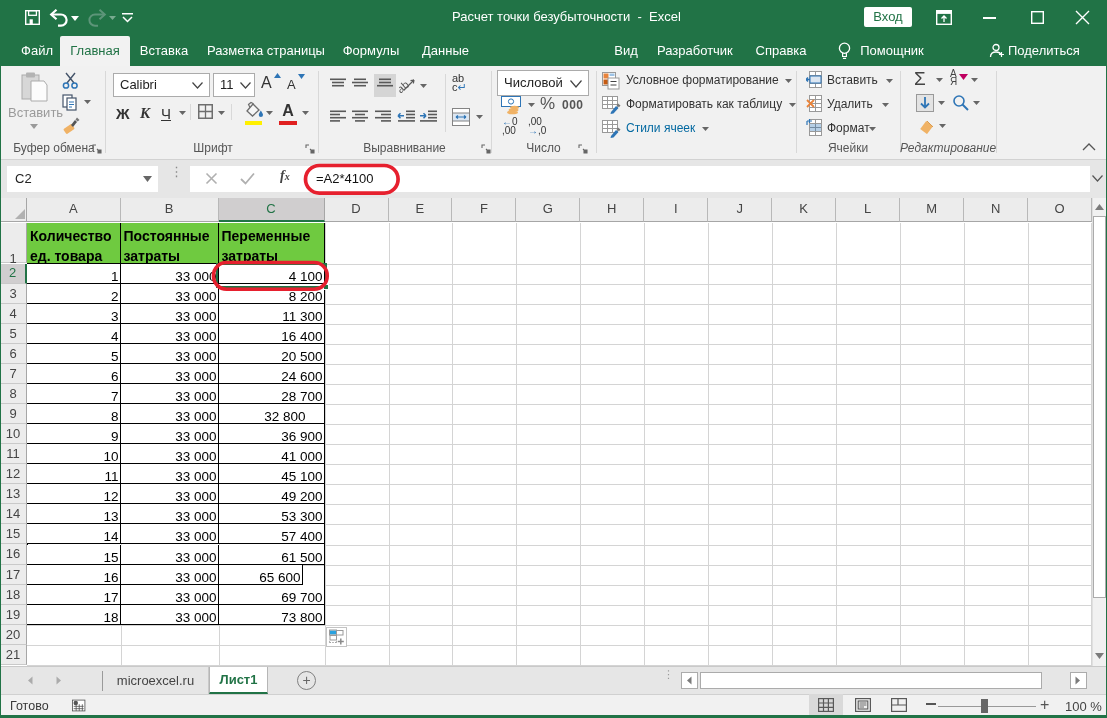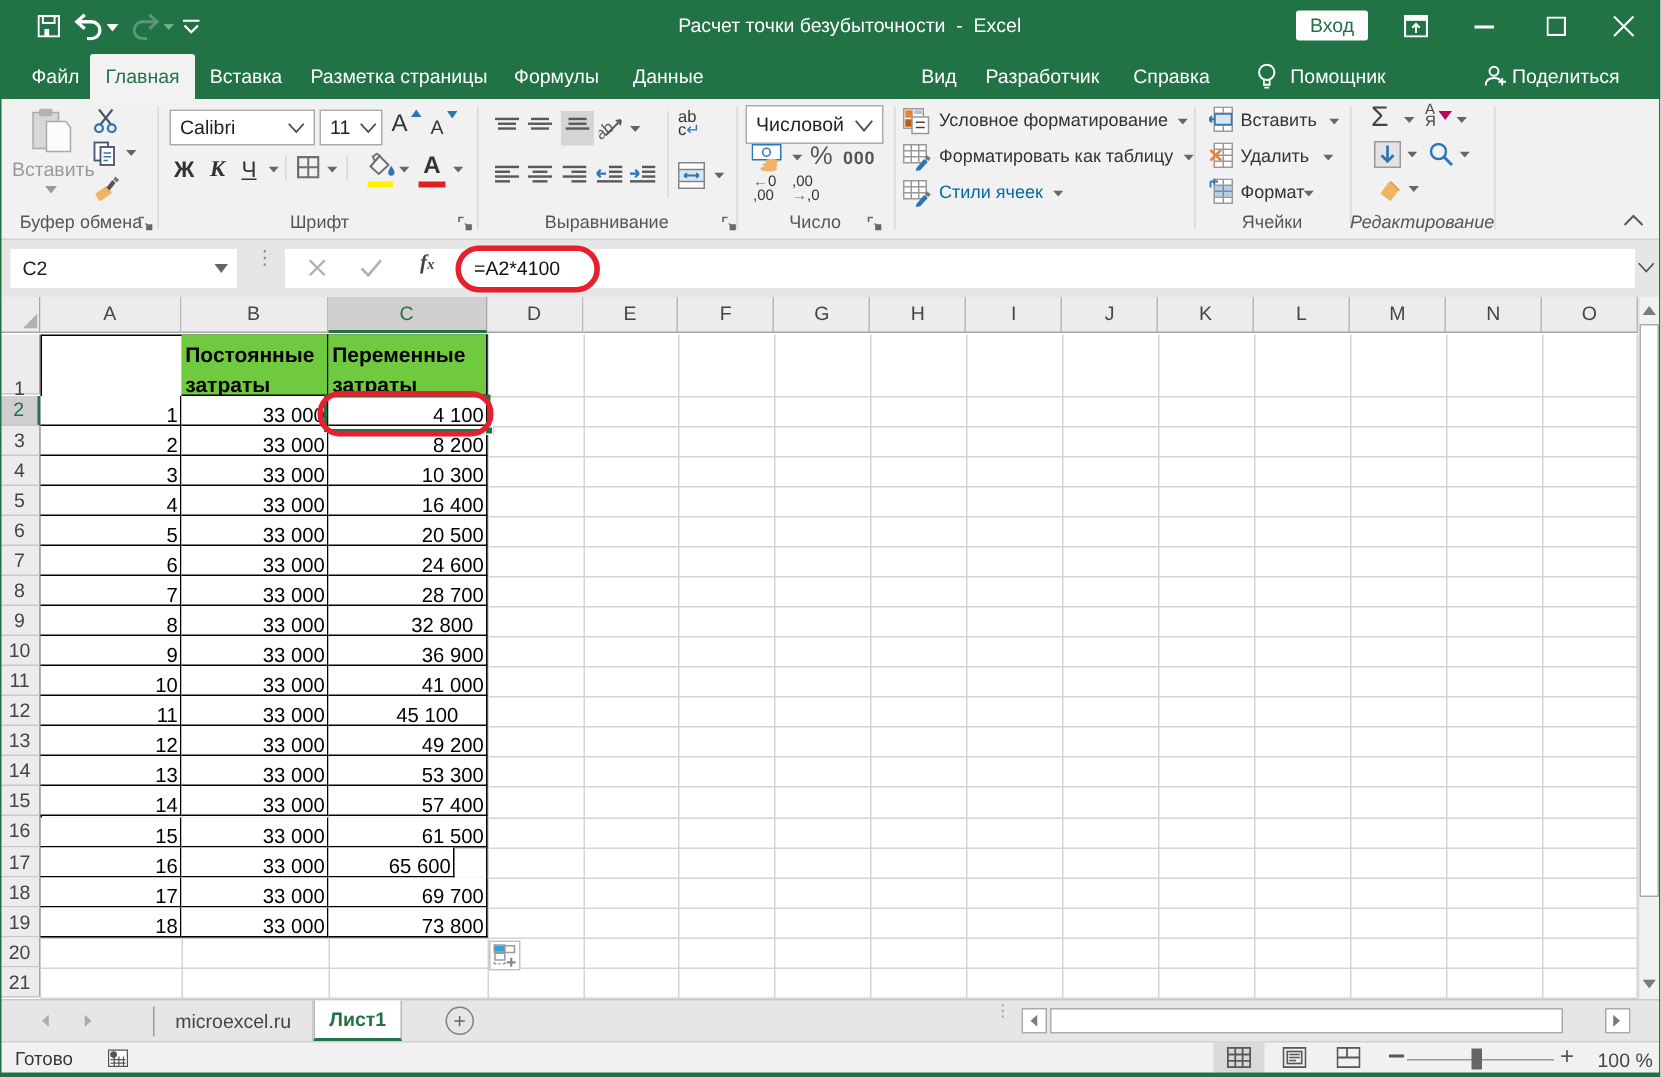--- a/index.html
+++ b/index.html
@@ -439,55 +439,56 @@
 <div style="left:27px;top:504.3px;width:1065px;height:1px;background:#D4D4D4;"></div>
 <div style="left:27px;top:524.4px;width:1065px;height:1px;background:#D4D4D4;"></div>
 <div style="left:27px;top:544.5px;width:1065px;height:1px;background:#D4D4D4;"></div>
 <div style="left:27px;top:564.5px;width:1065px;height:1px;background:#D4D4D4;"></div>
 <div style="left:27px;top:584.6px;width:1065px;height:1px;background:#D4D4D4;"></div>
 <div style="left:27px;top:604.7px;width:1065px;height:1px;background:#D4D4D4;"></div>
 <div style="left:27px;top:624.8px;width:1065px;height:1px;background:#D4D4D4;"></div>
 <div style="left:27px;top:644.8px;width:1065px;height:1px;background:#D4D4D4;"></div>
 <div style="left:27px;top:664.9px;width:1065px;height:1px;background:#D4D4D4;"></div>
 <div style="left:27px;top:223px;width:297.5px;height:402.3px;border:1px solid #000;"></div>
+<div style="left:27px;top:223px;width:93.5px;height:40.5px;background:#6FCA40;border-right:1px solid #000;border-bottom:1px solid #000;font-size:14px;font-weight:bold;color:#000;padding:3px 3px 3px 3px;line-height:20px;">Количество<br>ед. товара</div>
 <div style="left:120.5px;top:223px;width:98.0px;height:40.5px;background:#6FCA40;border-right:1px solid #000;border-bottom:1px solid #000;font-size:14px;font-weight:bold;color:#000;padding:3px 3px 3px 3px;line-height:20px;">Постоянные<br>затраты</div>
 <div style="left:218.5px;top:223px;width:106.0px;height:40.5px;background:#6FCA40;border-right:1px solid #000;border-bottom:1px solid #000;font-size:14px;font-weight:bold;color:#000;padding:3px 3px 3px 3px;line-height:20px;">Переменные<br>затраты</div>
 <div style="left:27px;top:263.5px;width:93.5px;height:20.07px;background:#fff;border-right:1px solid #000;border-bottom:1px solid #000;font-size:13.5px;color:#000;text-align:right;padding-right:1px;line-height:25px;">1</div>
 <div style="left:120.5px;top:263.5px;width:98px;height:20.07px;background:#fff;border-right:1px solid #000;border-bottom:1px solid #000;font-size:13.5px;color:#000;text-align:right;padding-right:1px;line-height:25px;">33 000</div>
 <div style="left:218.5px;top:263.5px;width:106px;height:20.07px;background:#fff;border-right:1px solid #000;border-bottom:1px solid #000;font-size:13.5px;color:#000;text-align:right;padding-right:1px;line-height:25px;">4 100</div>
 <div style="left:27px;top:283.6px;width:93.5px;height:20.07px;background:#fff;border-right:1px solid #000;border-bottom:1px solid #000;font-size:13.5px;color:#000;text-align:right;padding-right:1px;line-height:25px;">2</div>
 <div style="left:120.5px;top:283.6px;width:98px;height:20.07px;background:#fff;border-right:1px solid #000;border-bottom:1px solid #000;font-size:13.5px;color:#000;text-align:right;padding-right:1px;line-height:25px;">33 000</div>
 <div style="left:218.5px;top:283.6px;width:106px;height:20.07px;background:#fff;border-right:1px solid #000;border-bottom:1px solid #000;font-size:13.5px;color:#000;text-align:right;padding-right:1px;line-height:25px;">8 200</div>
 <div style="left:27px;top:303.6px;width:93.5px;height:20.07px;background:#fff;border-right:1px solid #000;border-bottom:1px solid #000;font-size:13.5px;color:#000;text-align:right;padding-right:1px;line-height:25px;">3</div>
 <div style="left:120.5px;top:303.6px;width:98px;height:20.07px;background:#fff;border-right:1px solid #000;border-bottom:1px solid #000;font-size:13.5px;color:#000;text-align:right;padding-right:1px;line-height:25px;">33 000</div>
-<div style="left:218.5px;top:303.6px;width:106px;height:20.07px;background:#fff;border-right:1px solid #000;border-bottom:1px solid #000;font-size:13.5px;color:#000;text-align:right;padding-right:1px;line-height:25px;">10 300</div>
+<div style="left:218.5px;top:303.6px;width:106px;height:20.07px;background:#fff;border-right:1px solid #000;border-bottom:1px solid #000;font-size:13.5px;color:#000;text-align:right;padding-right:1px;line-height:25px;">11 300</div>
 <div style="left:27px;top:323.7px;width:93.5px;height:20.07px;background:#fff;border-right:1px solid #000;border-bottom:1px solid #000;font-size:13.5px;color:#000;text-align:right;padding-right:1px;line-height:25px;">4</div>
 <div style="left:120.5px;top:323.7px;width:98px;height:20.07px;background:#fff;border-right:1px solid #000;border-bottom:1px solid #000;font-size:13.5px;color:#000;text-align:right;padding-right:1px;line-height:25px;">33 000</div>
 <div style="left:218.5px;top:323.7px;width:106px;height:20.07px;background:#fff;border-right:1px solid #000;border-bottom:1px solid #000;font-size:13.5px;color:#000;text-align:right;padding-right:1px;line-height:25px;">16 400</div>
 <div style="left:27px;top:343.8px;width:93.5px;height:20.07px;background:#fff;border-right:1px solid #000;border-bottom:1px solid #000;font-size:13.5px;color:#000;text-align:right;padding-right:1px;line-height:25px;">5</div>
 <div style="left:120.5px;top:343.8px;width:98px;height:20.07px;background:#fff;border-right:1px solid #000;border-bottom:1px solid #000;font-size:13.5px;color:#000;text-align:right;padding-right:1px;line-height:25px;">33 000</div>
 <div style="left:218.5px;top:343.8px;width:106px;height:20.07px;background:#fff;border-right:1px solid #000;border-bottom:1px solid #000;font-size:13.5px;color:#000;text-align:right;padding-right:1px;line-height:25px;">20 500</div>
 <div style="left:27px;top:363.9px;width:93.5px;height:20.07px;background:#fff;border-right:1px solid #000;border-bottom:1px solid #000;font-size:13.5px;color:#000;text-align:right;padding-right:1px;line-height:25px;">6</div>
 <div style="left:120.5px;top:363.9px;width:98px;height:20.07px;background:#fff;border-right:1px solid #000;border-bottom:1px solid #000;font-size:13.5px;color:#000;text-align:right;padding-right:1px;line-height:25px;">33 000</div>
 <div style="left:218.5px;top:363.9px;width:106px;height:20.07px;background:#fff;border-right:1px solid #000;border-bottom:1px solid #000;font-size:13.5px;color:#000;text-align:right;padding-right:1px;line-height:25px;">24 600</div>
 <div style="left:27px;top:383.9px;width:93.5px;height:20.07px;background:#fff;border-right:1px solid #000;border-bottom:1px solid #000;font-size:13.5px;color:#000;text-align:right;padding-right:1px;line-height:25px;">7</div>
 <div style="left:120.5px;top:383.9px;width:98px;height:20.07px;background:#fff;border-right:1px solid #000;border-bottom:1px solid #000;font-size:13.5px;color:#000;text-align:right;padding-right:1px;line-height:25px;">33 000</div>
 <div style="left:218.5px;top:383.9px;width:106px;height:20.07px;background:#fff;border-right:1px solid #000;border-bottom:1px solid #000;font-size:13.5px;color:#000;text-align:right;padding-right:1px;line-height:25px;">28 700</div>
 <div style="left:27px;top:404.0px;width:93.5px;height:20.07px;background:#fff;border-right:1px solid #000;border-bottom:1px solid #000;font-size:13.5px;color:#000;text-align:right;padding-right:1px;line-height:25px;">8</div>
 <div style="left:120.5px;top:404.0px;width:98px;height:20.07px;background:#fff;border-right:1px solid #000;border-bottom:1px solid #000;font-size:13.5px;color:#000;text-align:right;padding-right:1px;line-height:25px;">33 000</div>
-<div style="left:218.5px;top:404.0px;width:106px;height:20.07px;background:#fff;border-right:1px solid #000;border-bottom:1px solid #000;font-size:13.5px;color:#000;text-align:right;padding-right:8px;line-height:25px;">32 800</div>
+<div style="left:218.5px;top:404.0px;width:106px;height:20.07px;background:#fff;border-right:1px solid #000;border-bottom:1px solid #000;font-size:13.5px;color:#000;text-align:right;padding-right:18px;line-height:25px;">32 800</div>
 <div style="left:27px;top:424.1px;width:93.5px;height:20.07px;background:#fff;border-right:1px solid #000;border-bottom:1px solid #000;font-size:13.5px;color:#000;text-align:right;padding-right:1px;line-height:25px;">9</div>
 <div style="left:120.5px;top:424.1px;width:98px;height:20.07px;background:#fff;border-right:1px solid #000;border-bottom:1px solid #000;font-size:13.5px;color:#000;text-align:right;padding-right:1px;line-height:25px;">33 000</div>
 <div style="left:218.5px;top:424.1px;width:106px;height:20.07px;background:#fff;border-right:1px solid #000;border-bottom:1px solid #000;font-size:13.5px;color:#000;text-align:right;padding-right:1px;line-height:25px;">36 900</div>
 <div style="left:27px;top:444.1px;width:93.5px;height:20.07px;background:#fff;border-right:1px solid #000;border-bottom:1px solid #000;font-size:13.5px;color:#000;text-align:right;padding-right:1px;line-height:25px;">10</div>
 <div style="left:120.5px;top:444.1px;width:98px;height:20.07px;background:#fff;border-right:1px solid #000;border-bottom:1px solid #000;font-size:13.5px;color:#000;text-align:right;padding-right:1px;line-height:25px;">33 000</div>
 <div style="left:218.5px;top:444.1px;width:106px;height:20.07px;background:#fff;border-right:1px solid #000;border-bottom:1px solid #000;font-size:13.5px;color:#000;text-align:right;padding-right:1px;line-height:25px;">41 000</div>
 <div style="left:27px;top:464.2px;width:93.5px;height:20.07px;background:#fff;border-right:1px solid #000;border-bottom:1px solid #000;font-size:13.5px;color:#000;text-align:right;padding-right:1px;line-height:25px;">11</div>
 <div style="left:120.5px;top:464.2px;width:98px;height:20.07px;background:#fff;border-right:1px solid #000;border-bottom:1px solid #000;font-size:13.5px;color:#000;text-align:right;padding-right:1px;line-height:25px;">33 000</div>
-<div style="left:218.5px;top:464.2px;width:106px;height:20.07px;background:#fff;border-right:1px solid #000;border-bottom:1px solid #000;font-size:13.5px;color:#000;text-align:right;padding-right:18px;line-height:25px;">45 100</div>
+<div style="left:218.5px;top:464.2px;width:106px;height:20.07px;background:#fff;border-right:1px solid #000;border-bottom:1px solid #000;font-size:13.5px;color:#000;text-align:right;padding-right:1px;line-height:25px;">45 100</div>
 <div style="left:27px;top:484.3px;width:93.5px;height:20.07px;background:#fff;border-right:1px solid #000;border-bottom:1px solid #000;font-size:13.5px;color:#000;text-align:right;padding-right:1px;line-height:25px;">12</div>
 <div style="left:120.5px;top:484.3px;width:98px;height:20.07px;background:#fff;border-right:1px solid #000;border-bottom:1px solid #000;font-size:13.5px;color:#000;text-align:right;padding-right:1px;line-height:25px;">33 000</div>
 <div style="left:218.5px;top:484.3px;width:106px;height:20.07px;background:#fff;border-right:1px solid #000;border-bottom:1px solid #000;font-size:13.5px;color:#000;text-align:right;padding-right:1px;line-height:25px;">49 200</div>
 <div style="left:27px;top:504.3px;width:93.5px;height:20.07px;background:#fff;border-right:1px solid #000;border-bottom:1px solid #000;font-size:13.5px;color:#000;text-align:right;padding-right:1px;line-height:25px;">13</div>
 <div style="left:120.5px;top:504.3px;width:98px;height:20.07px;background:#fff;border-right:1px solid #000;border-bottom:1px solid #000;font-size:13.5px;color:#000;text-align:right;padding-right:1px;line-height:25px;">33 000</div>
 <div style="left:218.5px;top:504.3px;width:106px;height:20.07px;background:#fff;border-right:1px solid #000;border-bottom:1px solid #000;font-size:13.5px;color:#000;text-align:right;padding-right:1px;line-height:25px;">53 300</div>
 <div style="left:27px;top:524.4px;width:93.5px;height:20.07px;background:#fff;border-right:1px solid #000;border-bottom:1px solid #000;font-size:13.5px;color:#000;text-align:right;padding-right:1px;line-height:25px;">14</div>
 <div style="left:120.5px;top:524.4px;width:98px;height:20.07px;background:#fff;border-right:1px solid #000;border-bottom:1px solid #000;font-size:13.5px;color:#000;text-align:right;padding-right:1px;line-height:25px;">33 000</div>
 <div style="left:218.5px;top:524.4px;width:106px;height:20.07px;background:#fff;border-right:1px solid #000;border-bottom:1px solid #000;font-size:13.5px;color:#000;text-align:right;padding-right:1px;line-height:25px;">57 400</div>
 <div style="left:27px;top:544.5px;width:93.5px;height:20.07px;background:#fff;border-right:1px solid #000;border-bottom:1px solid #000;font-size:13.5px;color:#000;text-align:right;padding-right:1px;line-height:25px;">15</div>

